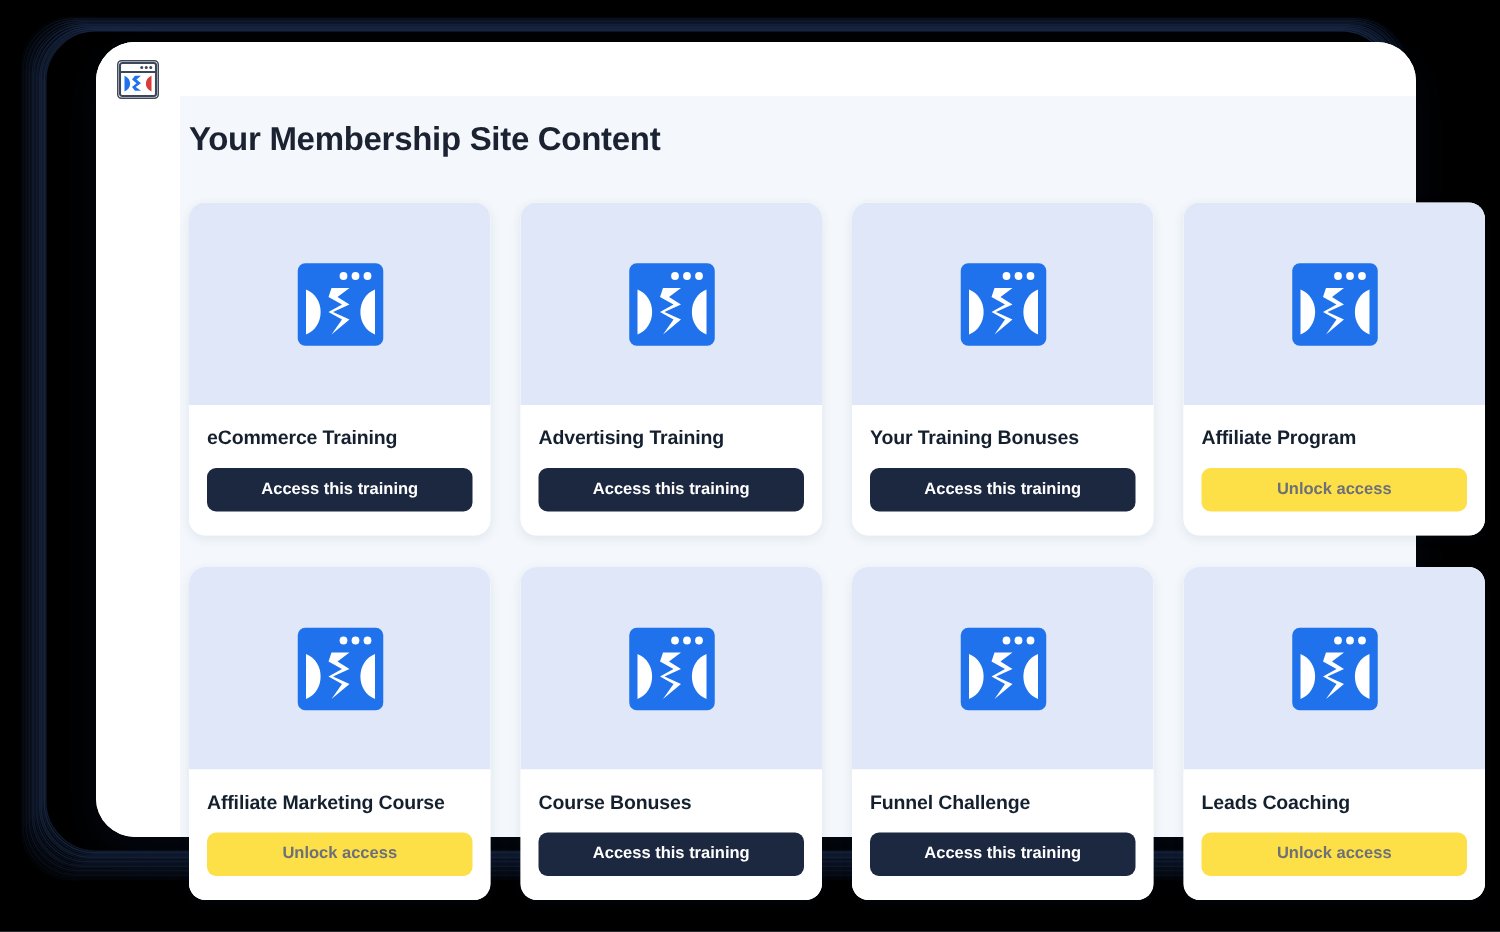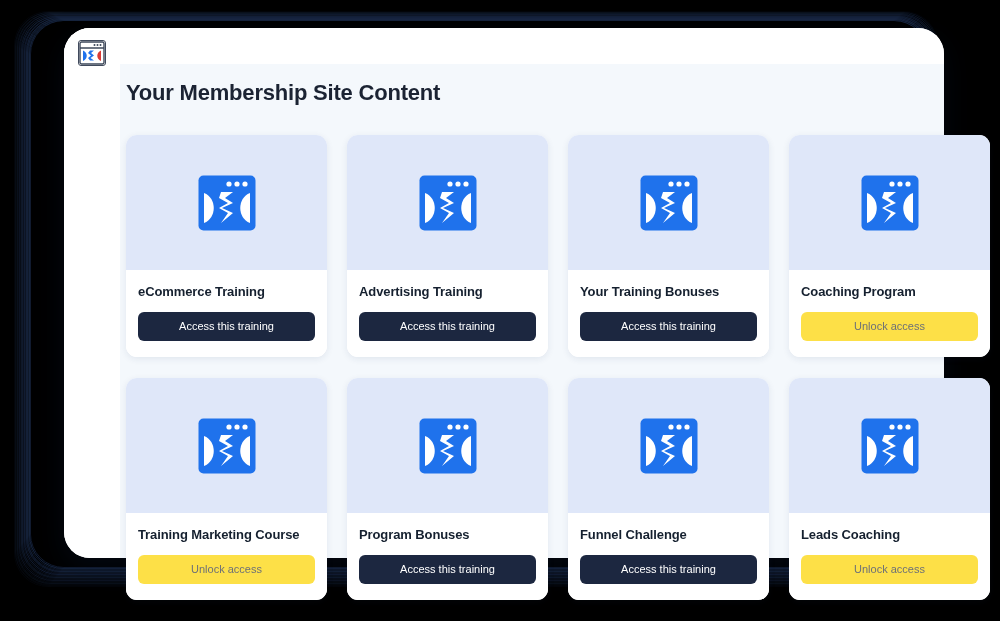--- a/index.html
+++ b/index.html
@@ -154,21 +154,21 @@
   .card-btn {
     display: block;
     width: 100%;
     height: 29px;
     line-height: 29px;
     text-align: center;
     border: none;
     border-radius: 6px;
     font-family: "Liberation Sans", sans-serif;
     font-size: 11px;
-    font-weight: normal;
+    font-weight: bold;
     cursor: pointer;
     padding: 0;
   }
   .btn-access {
     background: #1c2740;
     color: #ffffff;
   }
   .btn-locked {
     background: #fde047;
     color: #6d7077;
@@ -294,57 +294,57 @@
       <circle cx="40" cy="10" r="2.6" fill="#ffffff"></circle>
       <circle cx="48" cy="10" r="2.6" fill="#ffffff"></circle>
       <circle cx="56" cy="10" r="2.6" fill="#ffffff" opacity="0"></circle>
       <circle cx="32" cy="10" r="2.6" fill="#ffffff"></circle>
       <path d="M7 19 C 20 24, 20 44, 7 49 Z" fill="#ffffff"></path>
       <path d="M53 19 C 40 24, 40 44, 53 49 Z" fill="#ffffff"></path>
       <path d="M24 18 L36 18 L28 24 L36 29 L25 34 L36 39 L24 49 L31 39 L22 34 L31 29 L22 24 Z" fill="#ffffff"></path>
     </svg>
           </div>
           <div class="card-body">
-            <div class="card-title">Coaching Program</div>
+            <div class="card-title">Affiliate Program</div>
             <button class="card-btn btn-locked">Unlock access</button>
           </div>
         </div>
         <div class="card">
           <div class="card-thumb">
     <svg width="60" height="58" viewBox="0 0 60 58">
       <rect x="1.5" y="1.5" width="57" height="55" rx="5" fill="#1f72ec"></rect>
       <circle cx="40" cy="10" r="2.6" fill="#ffffff"></circle>
       <circle cx="48" cy="10" r="2.6" fill="#ffffff"></circle>
       <circle cx="56" cy="10" r="2.6" fill="#ffffff" opacity="0"></circle>
       <circle cx="32" cy="10" r="2.6" fill="#ffffff"></circle>
       <path d="M7 19 C 20 24, 20 44, 7 49 Z" fill="#ffffff"></path>
       <path d="M53 19 C 40 24, 40 44, 53 49 Z" fill="#ffffff"></path>
       <path d="M24 18 L36 18 L28 24 L36 29 L25 34 L36 39 L24 49 L31 39 L22 34 L31 29 L22 24 Z" fill="#ffffff"></path>
     </svg>
           </div>
           <div class="card-body">
-            <div class="card-title">Training Marketing Course</div>
+            <div class="card-title">Affiliate Marketing Course</div>
             <button class="card-btn btn-locked">Unlock access</button>
           </div>
         </div>
         <div class="card">
           <div class="card-thumb">
     <svg width="60" height="58" viewBox="0 0 60 58">
       <rect x="1.5" y="1.5" width="57" height="55" rx="5" fill="#1f72ec"></rect>
       <circle cx="40" cy="10" r="2.6" fill="#ffffff"></circle>
       <circle cx="48" cy="10" r="2.6" fill="#ffffff"></circle>
       <circle cx="56" cy="10" r="2.6" fill="#ffffff" opacity="0"></circle>
       <circle cx="32" cy="10" r="2.6" fill="#ffffff"></circle>
       <path d="M7 19 C 20 24, 20 44, 7 49 Z" fill="#ffffff"></path>
       <path d="M53 19 C 40 24, 40 44, 53 49 Z" fill="#ffffff"></path>
       <path d="M24 18 L36 18 L28 24 L36 29 L25 34 L36 39 L24 49 L31 39 L22 34 L31 29 L22 24 Z" fill="#ffffff"></path>
     </svg>
           </div>
           <div class="card-body">
-            <div class="card-title">Program Bonuses</div>
+            <div class="card-title">Course Bonuses</div>
             <button class="card-btn btn-access">Access this training</button>
           </div>
         </div>
         <div class="card">
           <div class="card-thumb">
     <svg width="60" height="58" viewBox="0 0 60 58">
       <rect x="1.5" y="1.5" width="57" height="55" rx="5" fill="#1f72ec"></rect>
       <circle cx="40" cy="10" r="2.6" fill="#ffffff"></circle>
       <circle cx="48" cy="10" r="2.6" fill="#ffffff"></circle>
       <circle cx="56" cy="10" r="2.6" fill="#ffffff" opacity="0"></circle>

